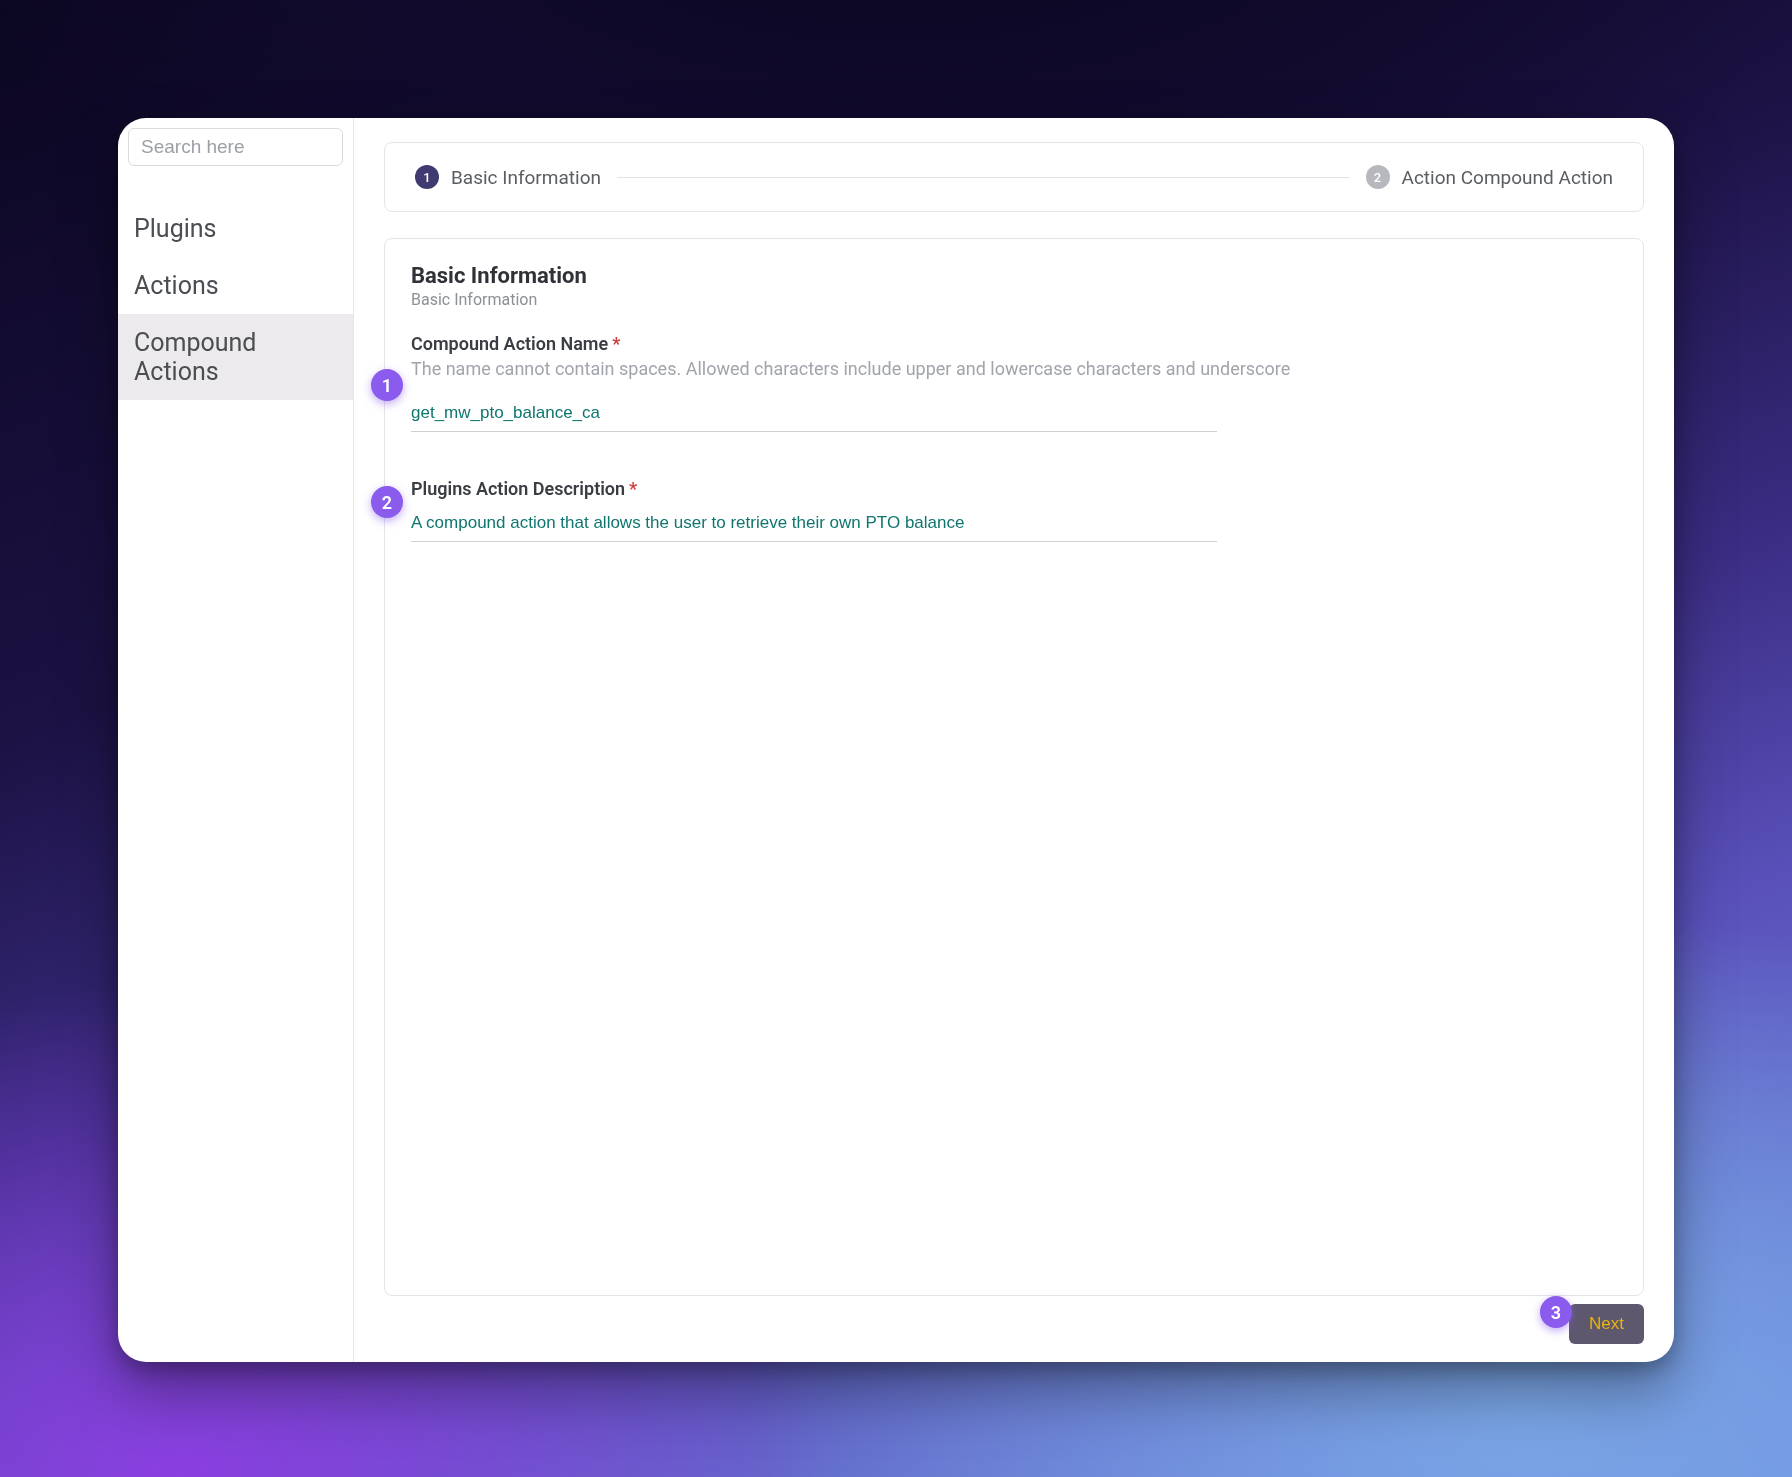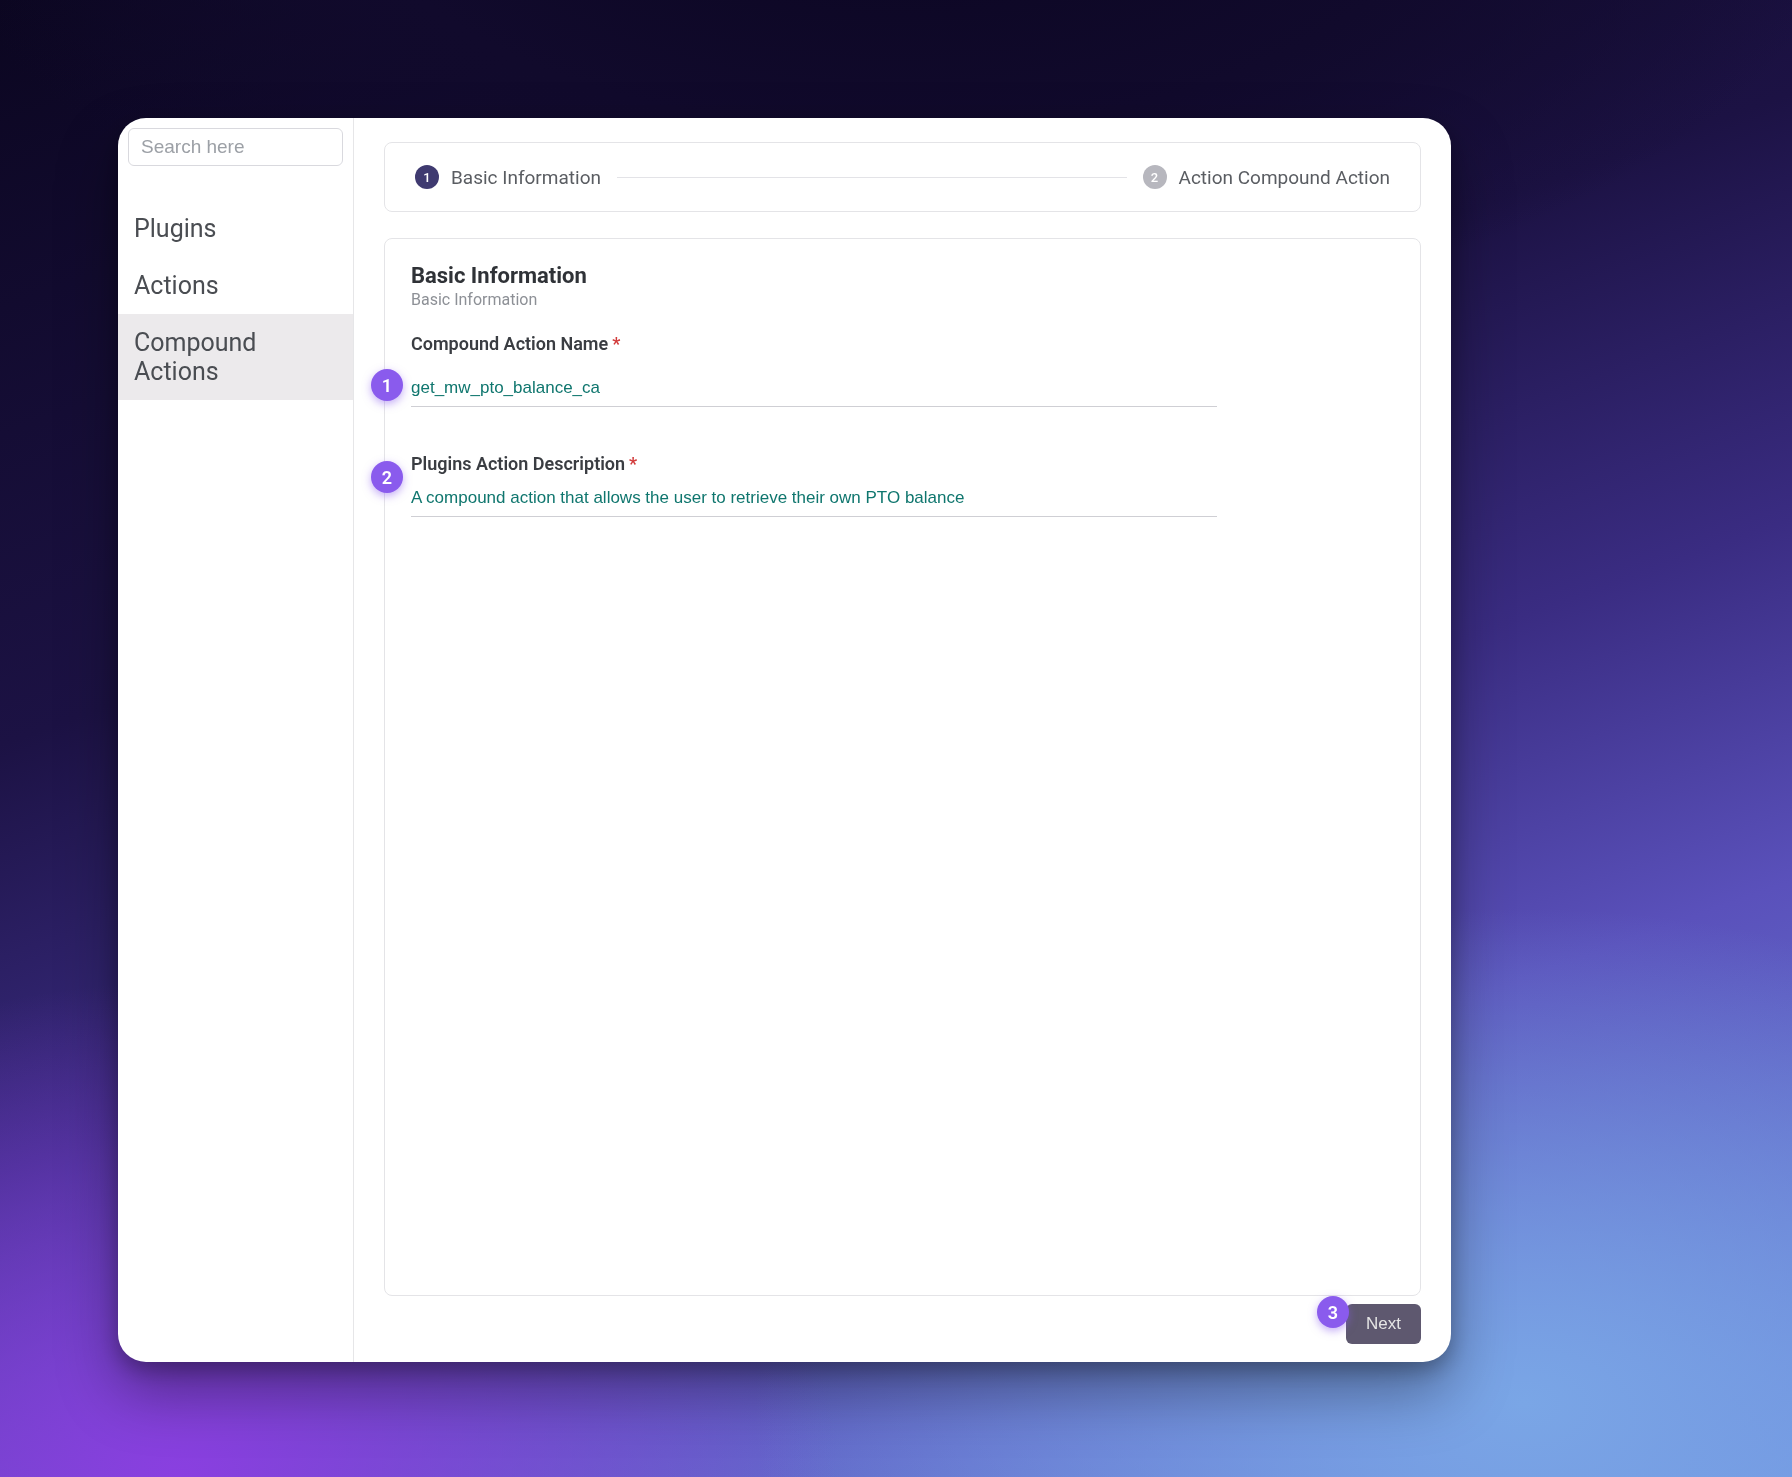--- a/index.html
+++ b/index.html
@@ -19,21 +19,21 @@
     position: fixed; inset:0;
     background:
       radial-gradient(1400px 900px at 85% 95%, #7aa6e6 0%, rgba(122,166,230,0) 55%),
       radial-gradient(1200px 900px at 10% 100%, #8a3fe0 0%, rgba(138,63,224,0) 55%),
       radial-gradient(1400px 700px at 50% -10%, #0a0520 0%, #110a2c 40%, rgba(17,10,44,0) 70%),
       linear-gradient(160deg, #0b0620 0%, #1c1244 35%, #3a2c82 55%, #5a51bb 72%, #6f8fe0 100%);
     z-index:-1;
   }
 
   .window {
-    width: 1333px;
+    width: 1556px;
     height: 1244px;
     background: #ffffff;
     border-radius: 28px;
     box-shadow: 0 30px 60px rgba(0,0,0,0.35), 0 8px 20px rgba(0,0,0,0.25);
     display: flex;
     overflow: hidden;
   }
 
   
   .sidebar {
@@ -128,21 +128,21 @@
     box-shadow: 0 3px 8px rgba(138,91,237,0.5);
   }
 
   .footer {
     margin-top: 8px;
     display:flex; justify-content:flex-end; align-items:center;
     position: relative;
   }
   .next-btn {
     background:#5e586f;
-    color:#e5e5e5;
+    color:#eab308;
     border:none;
     border-radius:6px;
     padding: 10px 20px;
     font-size: 17px;
     font-weight:500;
     cursor:pointer;
   }
   .annot3 {
     position:absolute; right: 72px; top:-8px;
     width:32px; height:32px; border-radius:50%;
@@ -182,20 +182,21 @@
 
     <section class="card">
       <h2>Basic Information</h2>
       <div class="subtitle">Basic Information</div>
 
       <div class="field">
         <div class="annot" style="top:36px">1</div>
         <div class="field-label">
           <span>Compound Action Name</span><span class="req">*</span>
         </div>
+        <div class="field-help">The name cannot contain spaces. Allowed characters include upper and lowercase characters and underscore</div>
         <input class="field-input" type="text" value="get_mw_pto_balance_ca" style="">
       </div>
 
       <div class="field nodesc">
         <div class="annot" style="top:8px">2</div>
         <div class="field-label">
           <span>Plugins Action Description</span><span class="req">*</span>
         </div>
         <input class="field-input" type="text" value="A compound action that allows the user to retrieve their own PTO balance" style="">
       </div>

